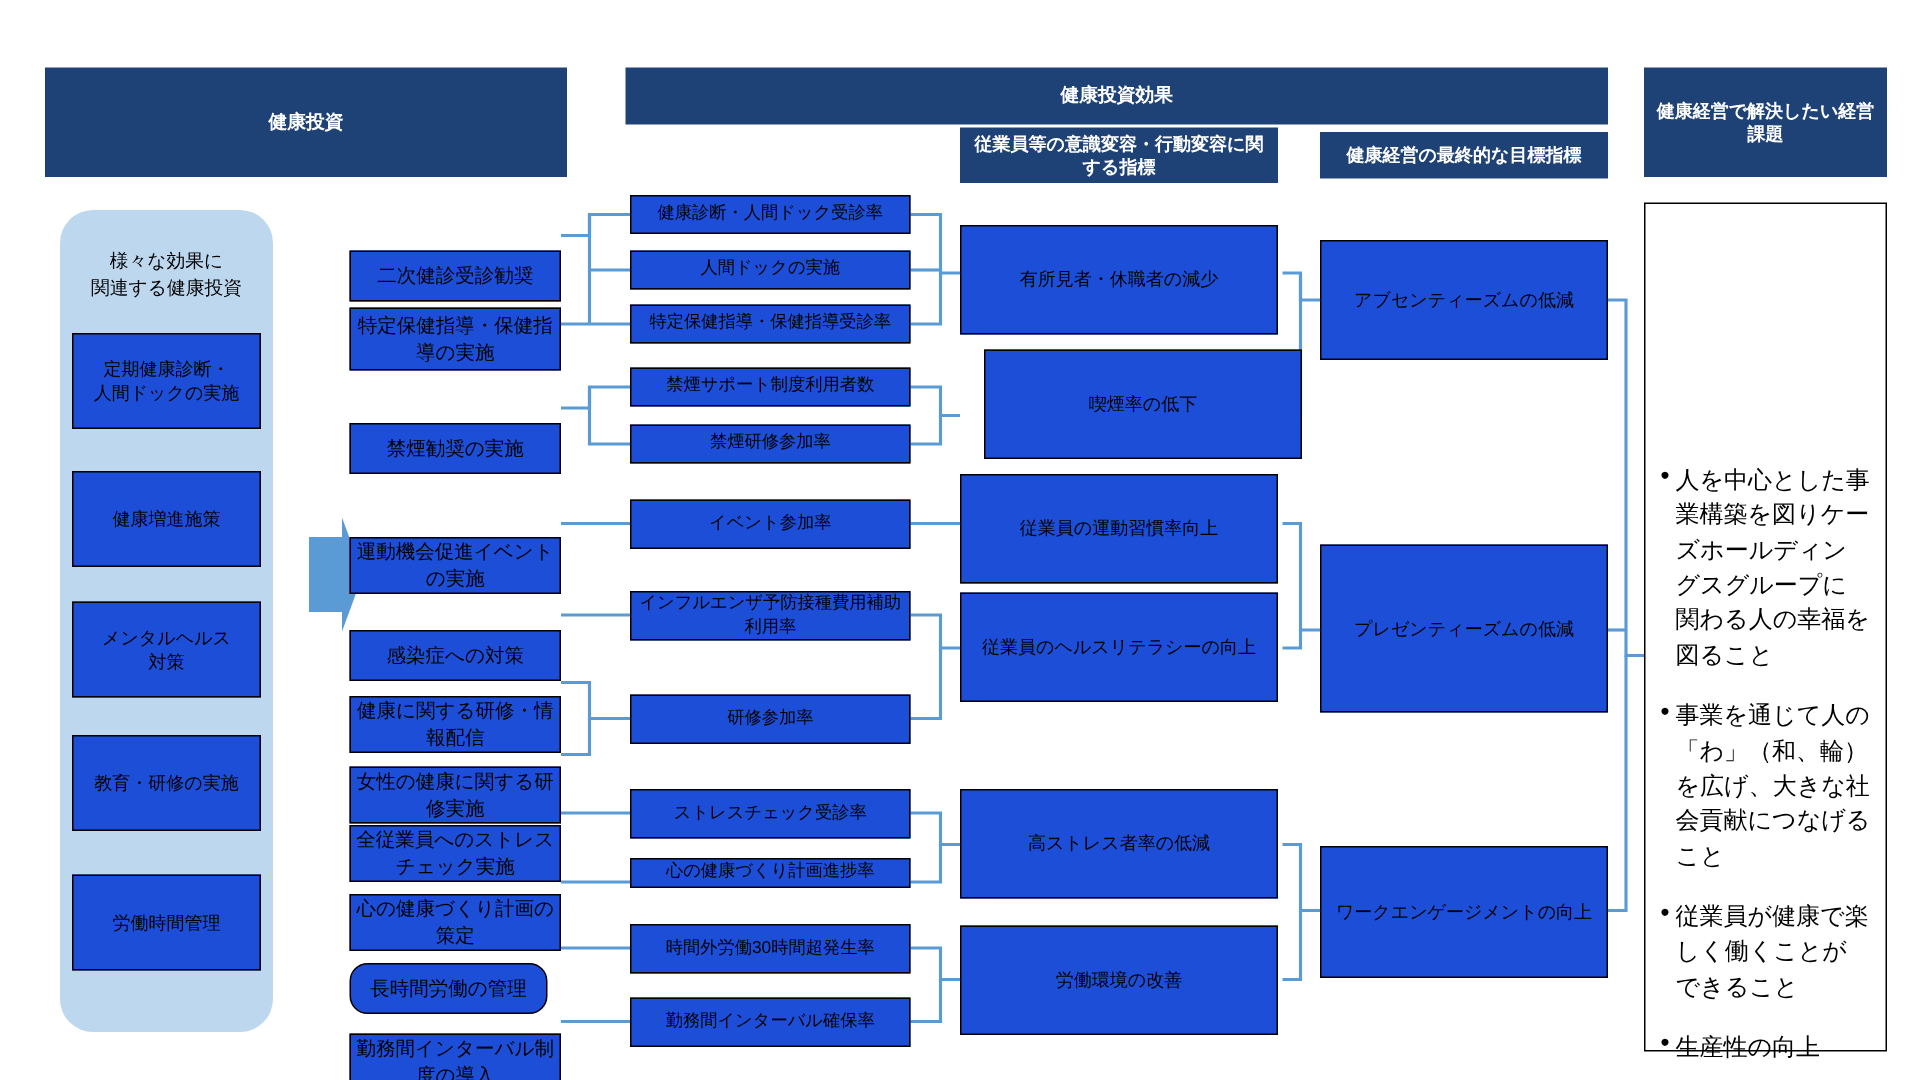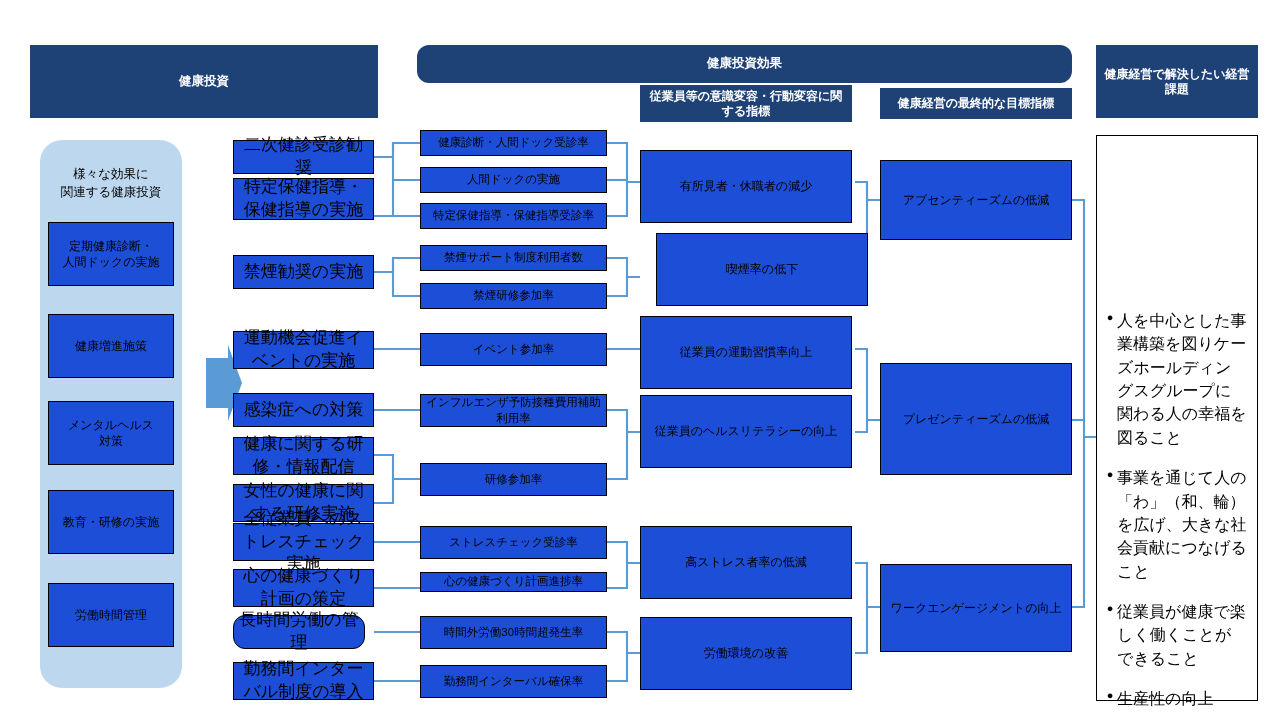--- a/index.html
+++ b/index.html
@@ -42,21 +42,21 @@
   .wbox{
     background:#1d4ed8;
     border:1px solid #000000;
     display:flex;align-items:center;justify-content:center;
     text-align:center;
     color:#000;
     line-height:1.35;
     padding:1px 3px;
   }
   .wbox.s12{font-size:12px;}
-  .wbox.s11{font-size:17px;}
+  .wbox.s11{font-size:13px;margin-top:27px;}
   .wbox.s115{font-size:11.5px;}
 
   
   .issues{
     background:#ffffff;
     border:1px solid #000000;
   }
   .issue-row{
     display:flex;
     align-items:flex-start;
@@ -136,21 +136,21 @@
 
     <path class="wire" d="M1072,200 L1084,200 L1084,437 L1096,437"></path>
     <path class="wire" d="M1072,420 L1084,420"></path>
     <path class="wire" d="M1072,607 L1084,607 L1084,437"></path>
 
     <polygon class="arrowShape" points="206,358 228,358 228,345 242,383 228,421 228,408 206,408"></polygon>
   </svg>
 
   <div class="abs banner t13" style="left:30px;top:45px;width:348px;height:73px;">健康投資</div>
 
-  <div class="abs banner t13" style="left:417px;top:45px;width:655px;height:38px;border-radius:12px;">健康投資効果</div>
+  <div class="abs banner t13" style="left:417px;top:45px;width:655px;height:38px;">健康投資効果</div>
 
 
   <div class="abs banner t12" style="left:640px;top:85px;width:212px;height:37px;">従業員等の意識変容・行動変容に関する指標</div>
 
   <div class="abs banner t12" style="left:880px;top:88px;width:192px;height:31px;">健康経営の最終的な目標指標</div>
 
   <div class="abs banner t12" style="left:1096px;top:45px;width:162px;height:73px;">健康経営で解決したい経営課題</div>
 
   <div class="abs bluepanel" style="left:40px;top:140px;width:142px;height:548px;">
   </div>

